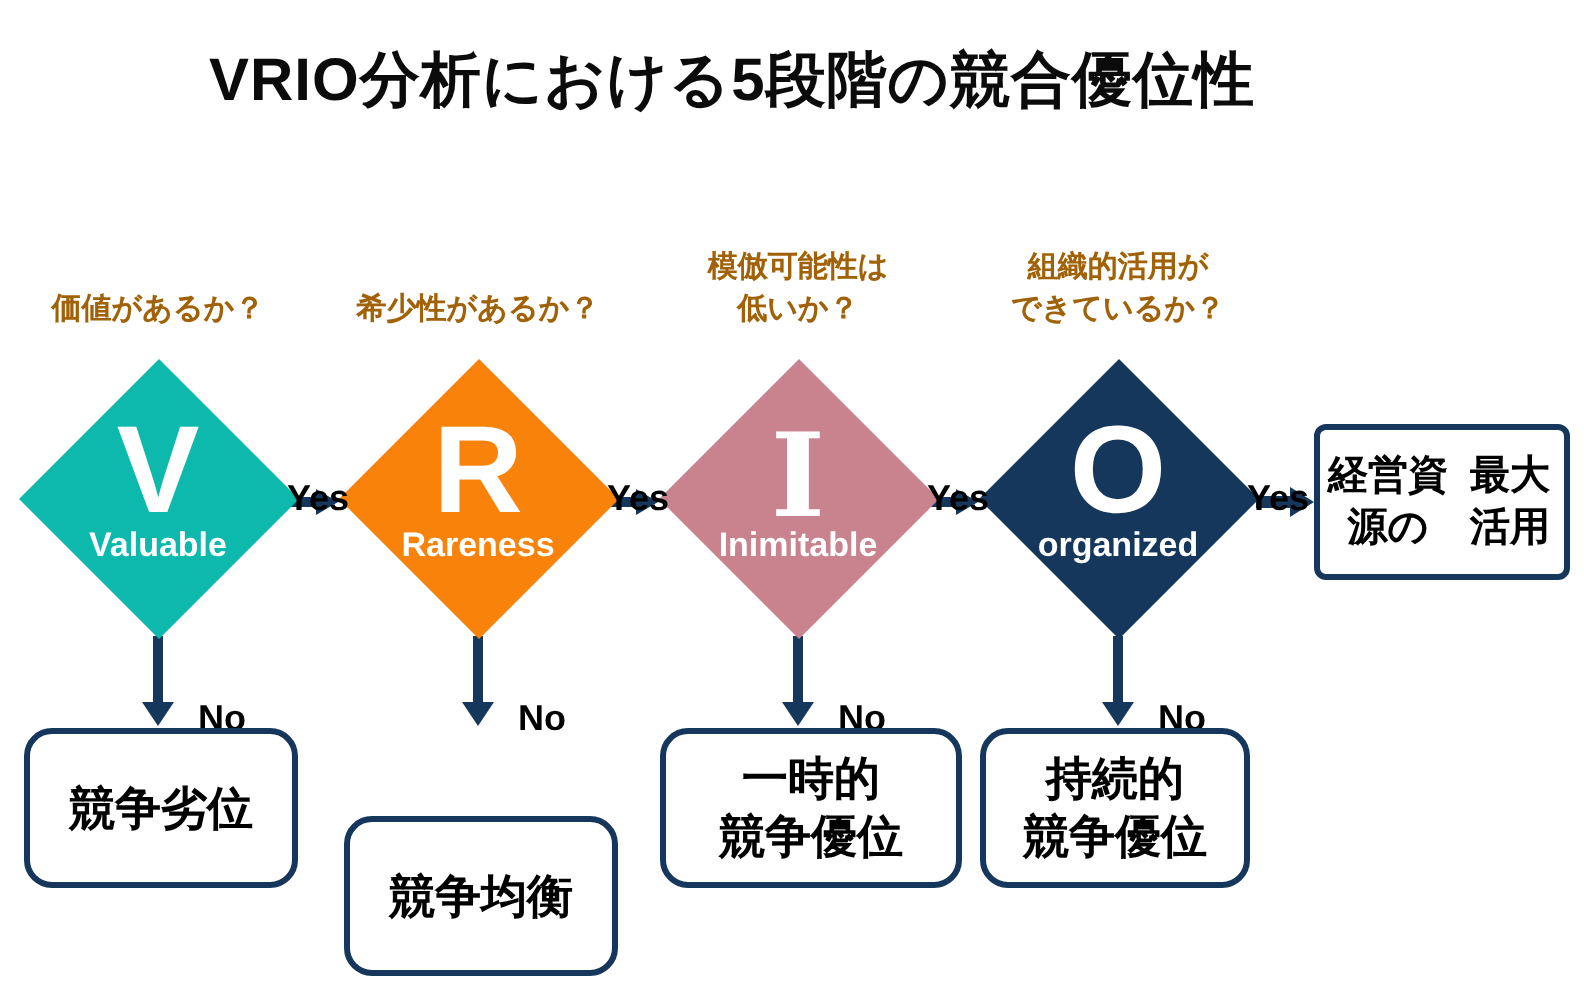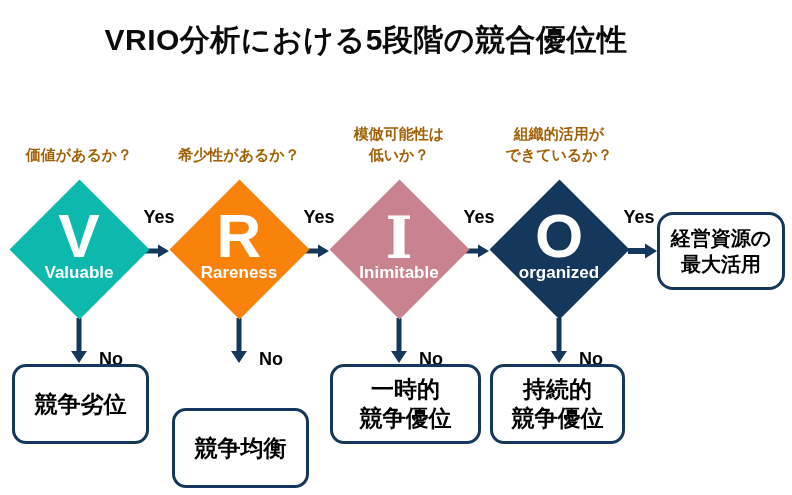--- a/index.html
+++ b/index.html
@@ -21,34 +21,34 @@
   .dletter{
     width:140px;text-align:center;z-index:2;color:#ffffff;
     font-size:62px;line-height:60px;font-weight:bold;
   }
   .dletter.serif{font-family:"DejaVu Serif",serif;font-size:58px;}
   .dword{
     width:140px;text-align:center;z-index:2;color:#ffffff;
     font-size:17px;font-weight:bold;
   }
   .yes{
-    width:60px;text-align:center;font-size:18px;font-weight:bold;z-index:2;
+    width:60px;text-align:center;font-size:18px;font-weight:bold;z-index:2;margin-top:32px;
   }
   .no{
     width:50px;text-align:left;font-size:18px;font-weight:bold;z-index:2;margin-top:20px;
   }
   .outcome{
     top:364px;height:80px;background:#ffffff;border:3.5px solid #16375C;border-radius:14px;
     display:flex;flex-direction:column;align-items:center;justify-content:center;
     font-size:23px;font-weight:bold;line-height:29px;text-align:center;z-index:2;box-sizing:border-box;
   }
   #final-box{
     left:657px;top:212px;width:128px;height:78px;background:#ffffff;
-    border:3.5px solid #16375C;border-radius:16px;box-sizing:border-box;
-    display:flex;flex-direction:column;align-items:center;justify-content:center;
+    border:3.5px solid #16375C;border-radius:6px;box-sizing:border-box;
+    display:flex;flex-direction:row;align-items:center;justify-content:center;
     font-size:20px;font-weight:bold;line-height:26px;text-align:center;z-index:2;
   }
   #arrow-layer{left:0;top:0;z-index:0;}
 </style>
 </head>
 <body>
 
 <div id="canvas">
 
   <svg id="arrow-layer" class="abs" width="792" height="495" viewBox="0 0 792 495">

